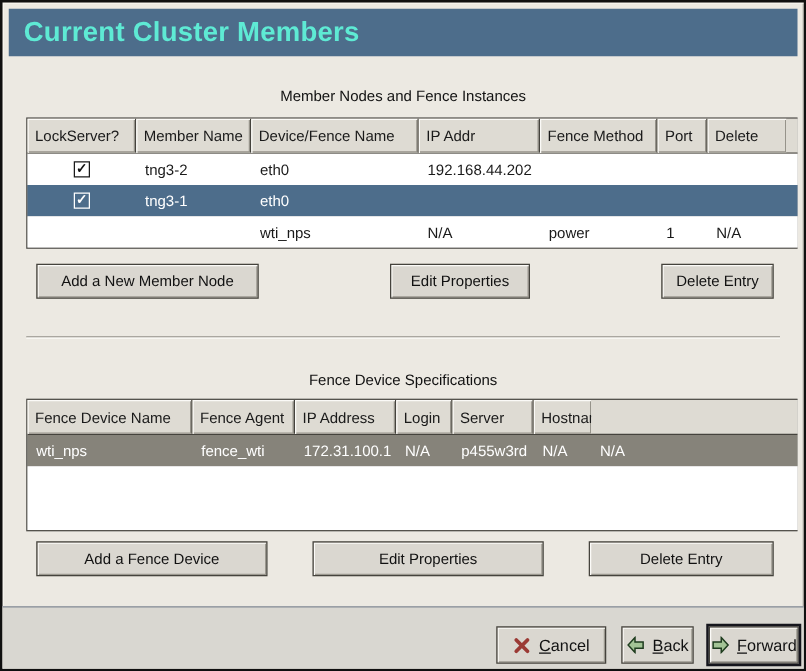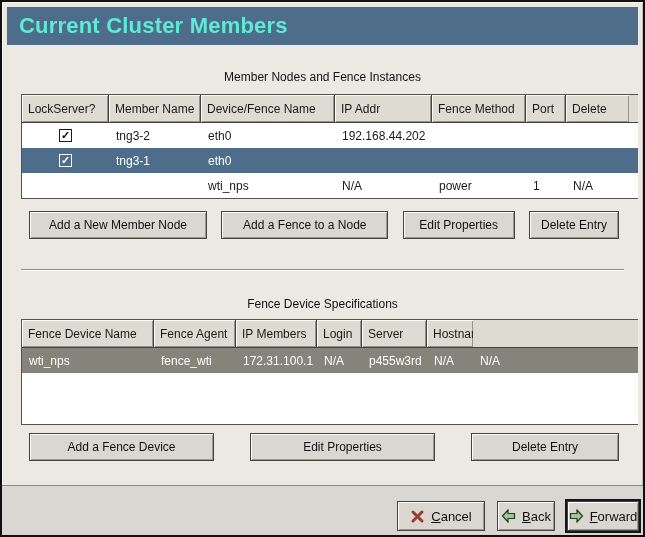--- a/index.html
+++ b/index.html
@@ -172,34 +172,33 @@
         <div class="td">wti_nps</div>
         <div class="td">N/A</div>
         <div class="td">power</div>
         <div class="td">1</div>
         <div class="td">N/A</div>
       </div>
     </div>
 
     <div class="btn-row">
       <button class="btn w-a">Add a New Member Node</button>
-      <button class="btn w-b">Add a Fence to a Node</button>
       <button class="btn w-c">Edit Properties</button>
       <button class="btn w-d">Delete Entry</button>
     </div>
 
     <div class="hsep"></div>
 
     <div class="section-label gap-lg">Fence Device Specifications</div>
 
     <div class="tbl t2 mt7">
       <div class="tr thead">
         <div class="th">Fence Device Name</div>
         <div class="th">Fence Agent</div>
-        <div class="th">IP Members</div>
+        <div class="th">IP Address</div>
         <div class="th">Login</div>
         <div class="th">Server</div>
         <div class="th">Hostname</div>
       </div>
 
       <div class="tr row sel-gray">
         <div class="td">wti_nps</div>
         <div class="td">fence_wti</div>
         <div class="td">172.31.100.1</div>
         <div class="td">N/A</div>

